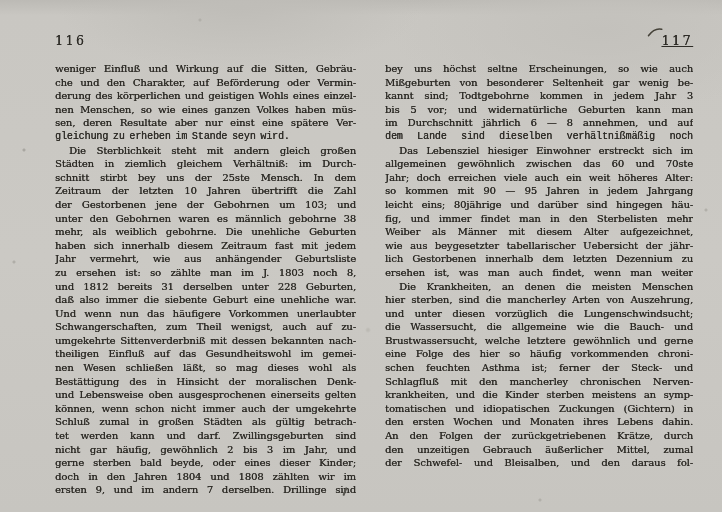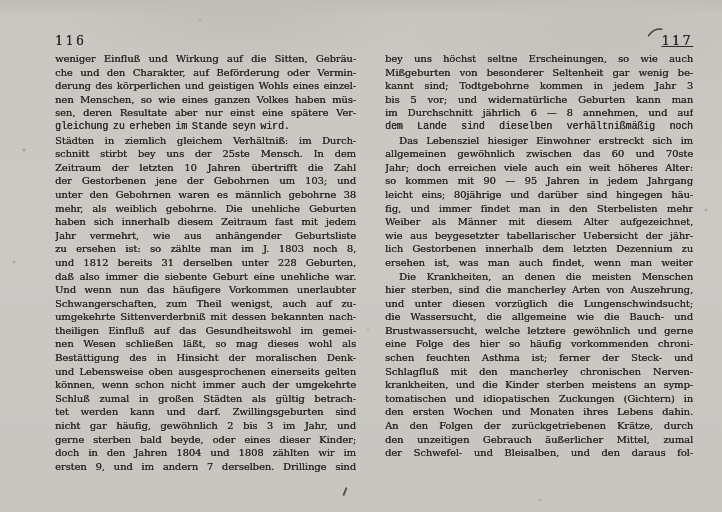--- a/index.html
+++ b/index.html
@@ -15,21 +15,21 @@
       radial-gradient(circle 2px at 200px 20px, #b2b0aa 0 1px, transparent 2px),
       radial-gradient(circle 2px at 540px 500px, #b2b0aa 0 1px, transparent 2px),
       radial-gradient(ellipse 260px 90px at 240px 8px, #bfbdb8 0%, transparent 70%),
       radial-gradient(ellipse 300px 120px at 600px 30px, #c3c1bc 0%, transparent 70%),
       linear-gradient(180deg, #bcbab5 0%, #c9c7c2 3%, #cbc9c4 50%, #c7c5c0 100%);
   }
   .page-col{position:absolute;top:33px;color:var(--ink,#2e2c27);}
   .left-col{left:55px;width:301px;}
   .right-col{left:385px;width:308px;}
   .pagenum{
-    font-size:12.5px;letter-spacing:2.5px;height:15px;margin-bottom:4px;
+    font-size:12.5px;letter-spacing:2.5px;height:15px;margin-bottom:14px;
     text-shadow:0.2px 0 0 currentColor;
   }
   .right-col .pagenum{text-align:right;text-decoration:underline;}
   .text-block .line{
     font-size:10px;line-height:13.6px;height:13.6px;overflow:hidden;
     text-align:justify;text-align-last:justify;
     word-spacing:-1.2px;letter-spacing:-0.1px;
     text-shadow:0.25px 0 0 currentColor;
   }
   .text-block .line.end{text-align-last:left;font-family:Liberation Mono, monospace;}
@@ -46,20 +46,21 @@
 
 <div class="page-col left-col">
   <div class="pagenum">116</div>
   <div class="text-block">
       <div class="line">weniger Einfluß und Wirkung auf die Sitten, Gebräu-</div>
       <div class="line">che und den Charakter, auf Beförderung oder Vermin-</div>
       <div class="line">derung des körperlichen und geistigen Wohls eines einzel-</div>
       <div class="line">nen Menschen, so wie eines ganzen Volkes haben müs-</div>
       <div class="line">sen, deren Resultate aber nur einst eine spätere Ver-</div>
       <div class="line end">gleichung zu erheben im Stande seyn wird.</div>
+      <div class="line indent">Die Sterblichkeit steht mit andern gleich großen</div>
       <div class="line">Städten in ziemlich gleichem Verhältniß: im Durch-</div>
       <div class="line">schnitt stirbt bey uns der 25ste Mensch. In dem</div>
       <div class="line">Zeitraum der letzten 10 Jahren übertrifft die Zahl</div>
       <div class="line">der Gestorbenen jene der Gebohrnen um 103; und</div>
       <div class="line">unter den Gebohrnen waren es männlich gebohrne 38</div>
       <div class="line">mehr, als weiblich gebohrne. Die unehliche Geburten</div>
       <div class="line">haben sich innerhalb diesem Zeitraum fast mit jedem</div>
       <div class="line">Jahr vermehrt, wie aus anhängender Geburtsliste</div>
       <div class="line">zu ersehen ist: so zählte man im J. 1803 noch 8,</div>
       <div class="line">und 1812 bereits 31 derselben unter 228 Geburten,</div>

